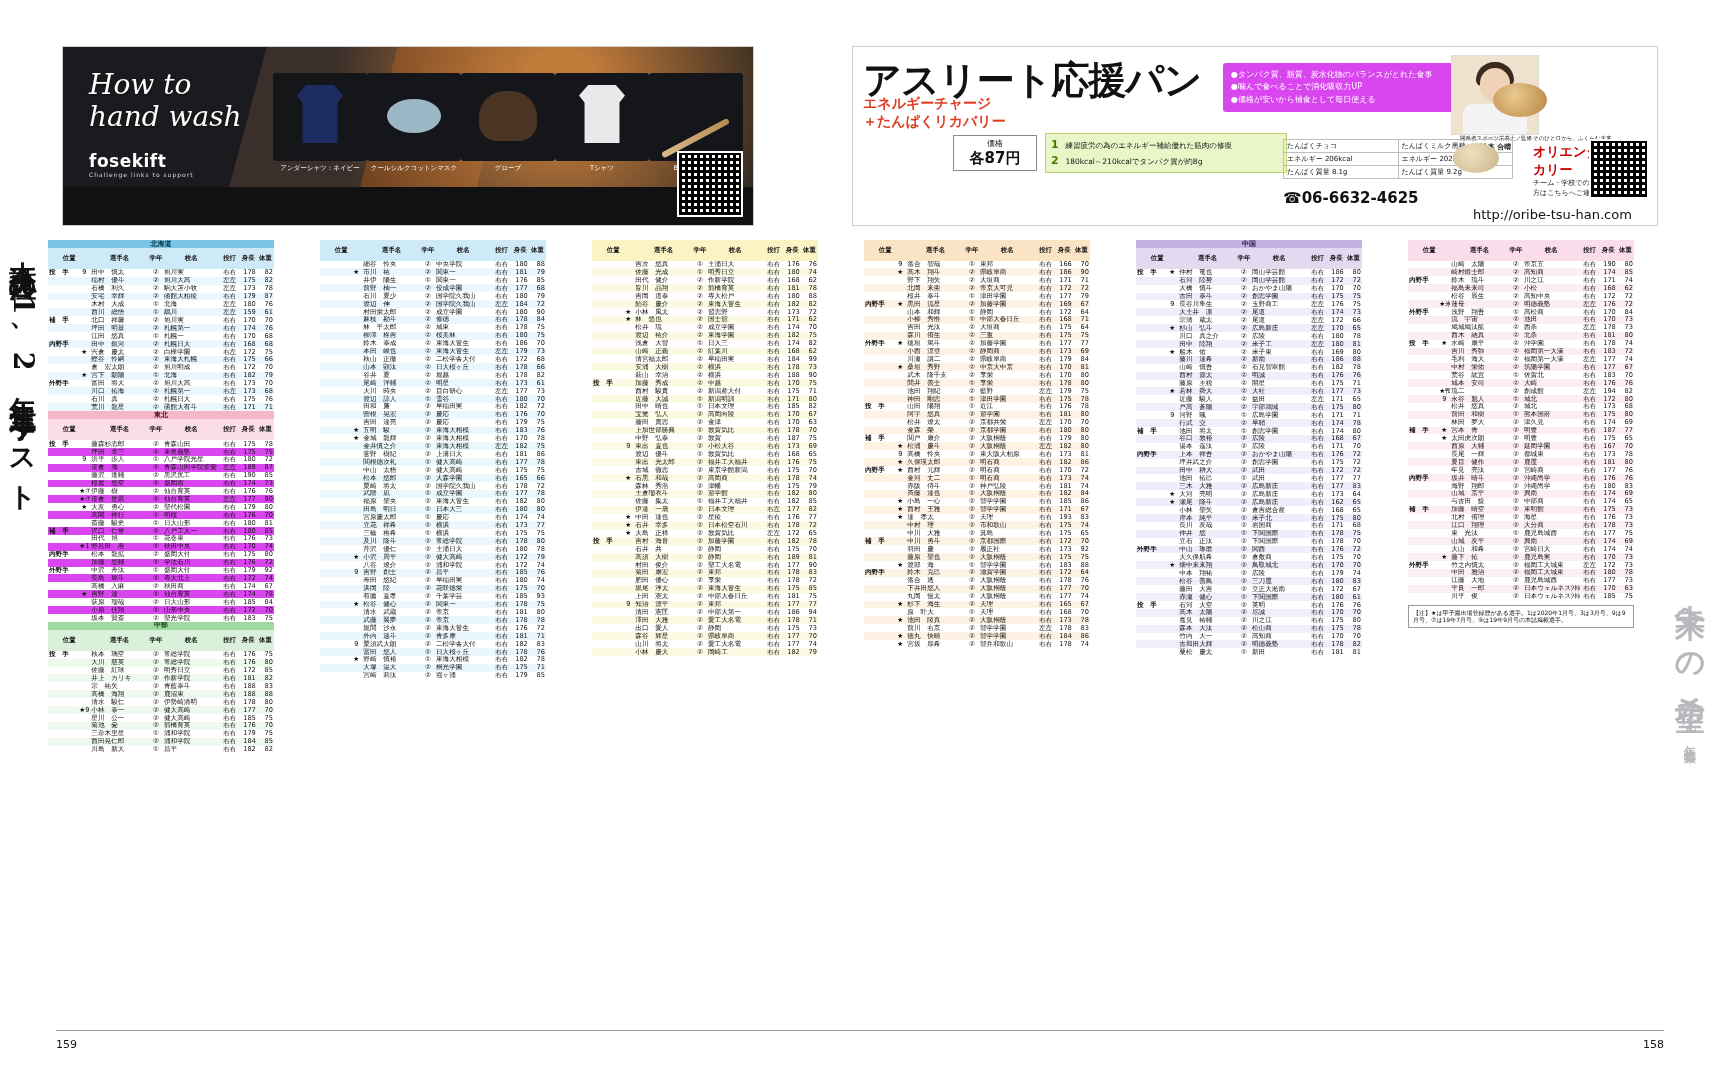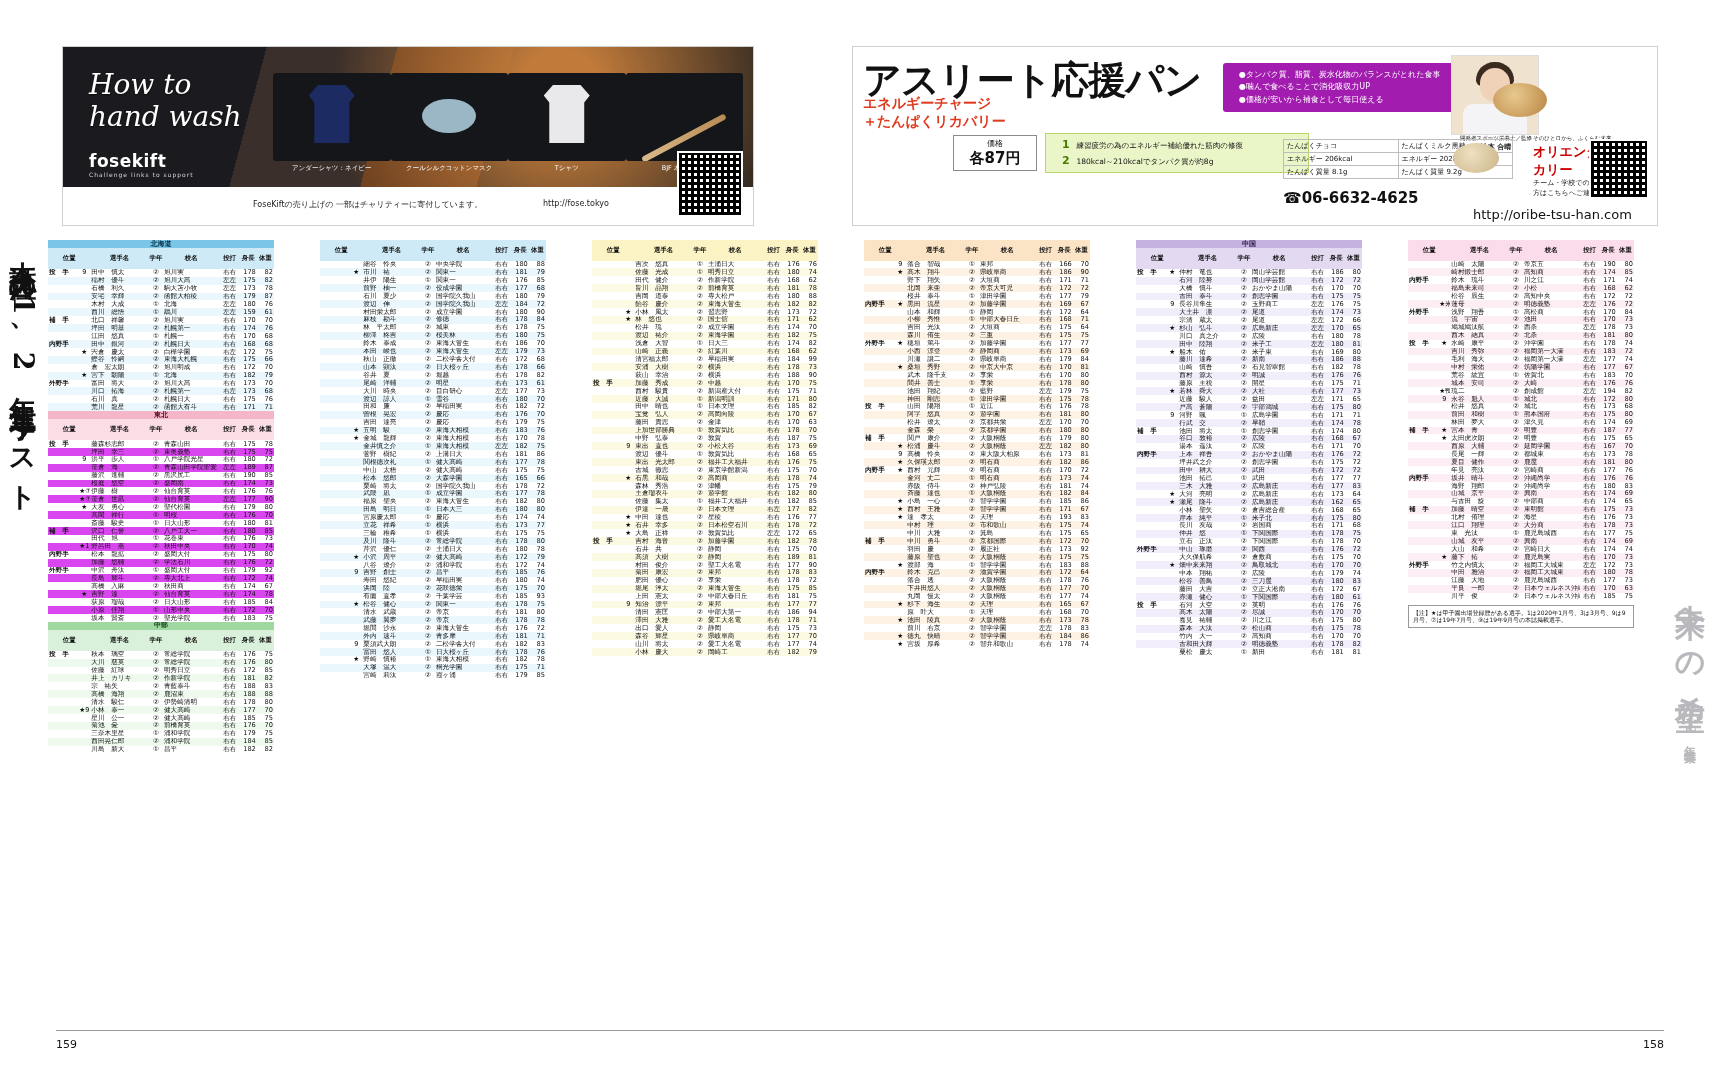--- a/index.html
+++ b/index.html
@@ -38,30 +38,30 @@
   .qr{background:
       repeating-linear-gradient(90deg,#000 0 3px,#fff 3px 6px),
       repeating-linear-gradient(0deg,#000 0 3px,#fff 3px 6px);
       background-blend-mode:multiply;border:2px solid #fff;}
   .ad-left .qr{position:absolute;right:10px;top:104px;width:62px;height:62px;}
 
   .ad-right{position:absolute;left:852px;top:46px;width:804px;height:178px;border:1px solid #cfcfcf;background:#fff;}
   .ar-title{position:absolute;left:10px;top:8px;font-size:38px;font-weight:bold;letter-spacing:-1px;}
   .ar-sub{position:absolute;left:10px;top:48px;font-size:14px;font-weight:bold;color:#e03a1e;}
   .ar-sub2{position:absolute;left:10px;top:66px;font-size:14px;font-weight:bold;color:#e03a1e;}
-  .ar-points{position:absolute;left:370px;top:8px;width:260px;background:#a21caf;border-radius:3px;padding:6px 16px;color:#fff;font-size:8px;line-height:1.55;}
+  .ar-points{position:absolute;left:370px;top:8px;width:260px;background:#d946ef;border-radius:3px;padding:6px 8px;color:#fff;font-size:8px;line-height:1.55;}
   .ar-points li{list-style:none;margin:0;padding:0;}
   .ar-person{position:absolute;right:118px;top:8px;width:86px;height:78px;background:#efe2cf;border:1px solid #ddd;}
   .ar-person .head{position:absolute;left:50%;top:12px;transform:translateX(-50%);width:30px;height:34px;background:#f0d2b8;border-radius:15px;}
   .ar-person .hair{position:absolute;left:50%;top:6px;transform:translateX(-50%);width:38px;height:24px;background:#3a2a20;border-radius:19px 19px 6px 6px;}
   .ar-person .body{position:absolute;left:50%;bottom:0;transform:translateX(-50%);width:64px;height:30px;background:#f4f4f6;border-radius:10px 10px 0 0;}
   .ar-pname{position:absolute;right:118px;top:88px;width:86px;text-align:center;font-size:7px;}
   .ar-numbox{position:absolute;left:100px;top:88px;width:82px;border:1px solid #8a8a8a;text-align:center;font-size:8px;padding:2px 0;}
   .ar-numbox b{display:block;font-size:15px;}
-  .ar-steps{position:absolute;left:192px;top:86px;width:230px;background:#eaf5c8;border:1px solid #b9d46a;font-size:7.5px;line-height:1.45;padding:3px 16px;}
+  .ar-steps{position:absolute;left:192px;top:86px;width:230px;background:#eaf5c8;border:1px solid #b9d46a;font-size:7.5px;line-height:1.45;padding:3px 5px;}
   .ar-steps .n{display:inline-block;width:12px;font-size:11px;font-weight:bold;color:#4a7a00;}
   .ar-nutri{position:absolute;left:430px;top:92px;width:230px;font-size:7px;}
   .ar-nutri table{border-collapse:collapse;width:100%;}
   .ar-nutri td,.ar-nutri th{border:1px solid #bdbdbd;padding:1px 3px;text-align:left;font-weight:normal;}
   .ar-logo{position:absolute;left:680px;top:88px;width:116px;font-size:7px;line-height:1.4;}
   .ar-logo .lg{font-size:13px;font-weight:bold;color:#c00;}
   .ar-tel{position:absolute;left:430px;top:142px;font-size:15px;font-weight:bold;}
   .ar-url{position:absolute;left:600px;top:160px;font-size:13px;padding-left:20px;}
   .ar-qr{position:absolute;right:8px;top:92px;width:56px;height:56px;}
   .bread{position:absolute;width:54px;height:34px;border-radius:50%;background:radial-gradient(circle at 40% 35%,#e8c98f,#b98442);}
@@ -142,34 +142,36 @@
         <div class="cap">アンダーシャツ：ネイビー</div>
       </div>
       <div class="prod">
         <div class="box">
             <div class="mask"></div>
           </div>
         <div class="cap">クールシルクコットンマスク</div>
       </div>
       <div class="prod">
         <div class="box">
+            <div class="glove"></div>
+          </div>
+        <div class="cap">グローブ</div>
+      </div>
+      <div class="prod">
+        <div class="box">
             <div class="shirt white"></div>
           </div>
         <div class="cap">Tシャツ</div>
       </div>
       <div class="prod">
         <div class="box">
             <div class="bat"></div>
           </div>
         <div class="cap">BJF 木製バット</div>
       </div>
-    </div>
-    <div class="bottombar">
-      <div class="t">FoseKiftの売り上げの 一部はチャリティーに寄付しています。</div>
-      <div class="u">http://fose.tokyo</div>
     </div>
     <div class="qr"></div>
   </div>
 
   <div class="ad-right">
     <div class="ar-title">アスリート応援パン</div>
     <div class="ar-sub">エネルギーチャージ</div>
     <div class="ar-sub2">＋たんぱくリカバリー</div>
     <ul class="ar-points">
       <li>●タンパク質、脂質、炭水化物のバランスがとれた食事</li>

